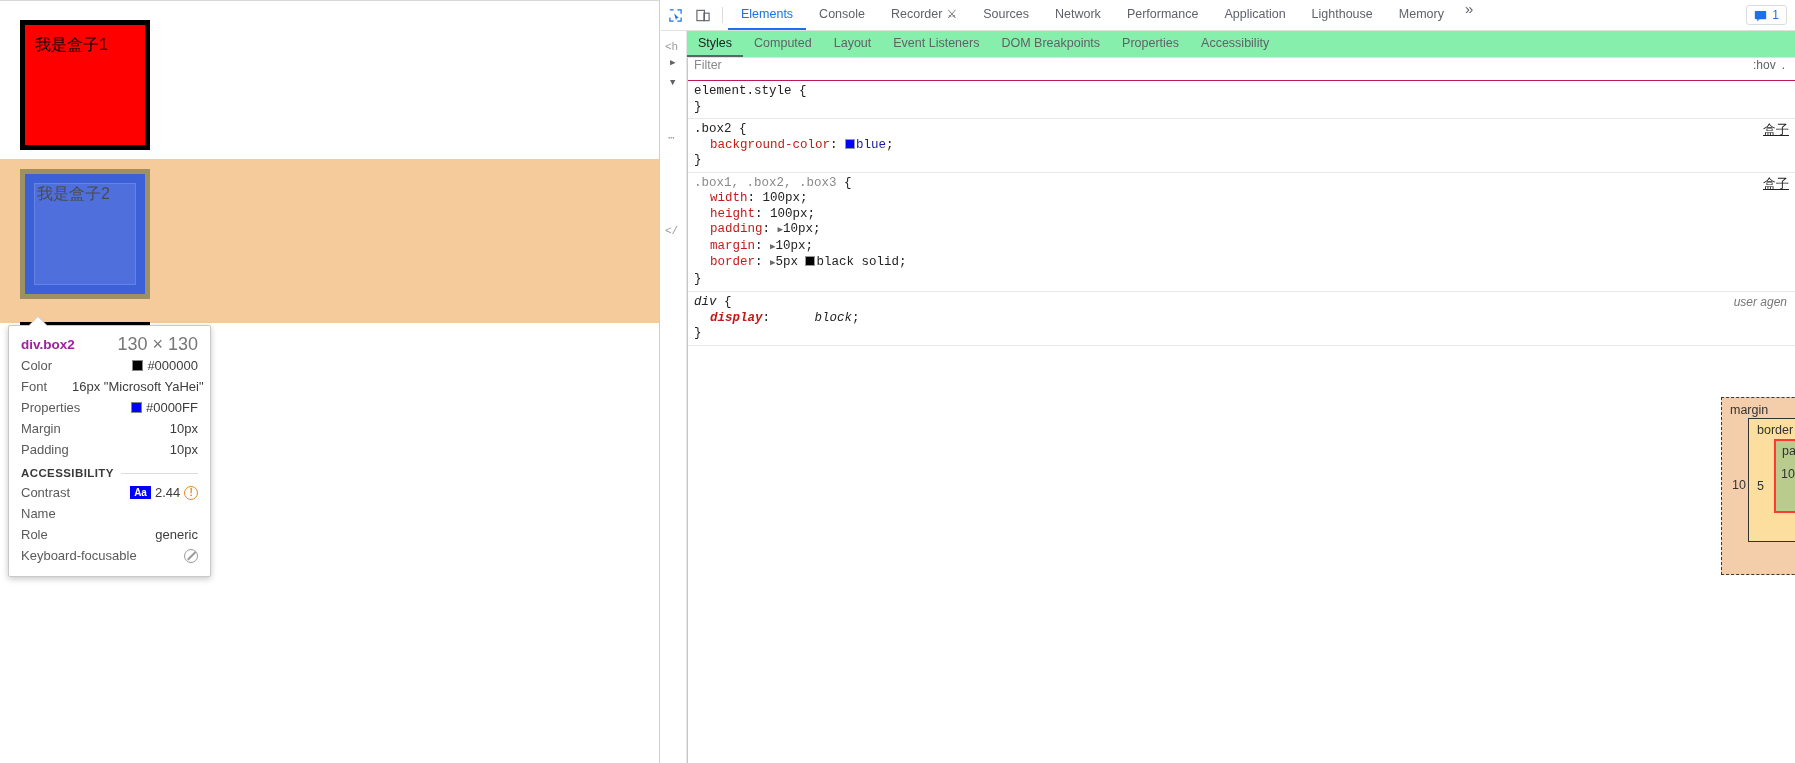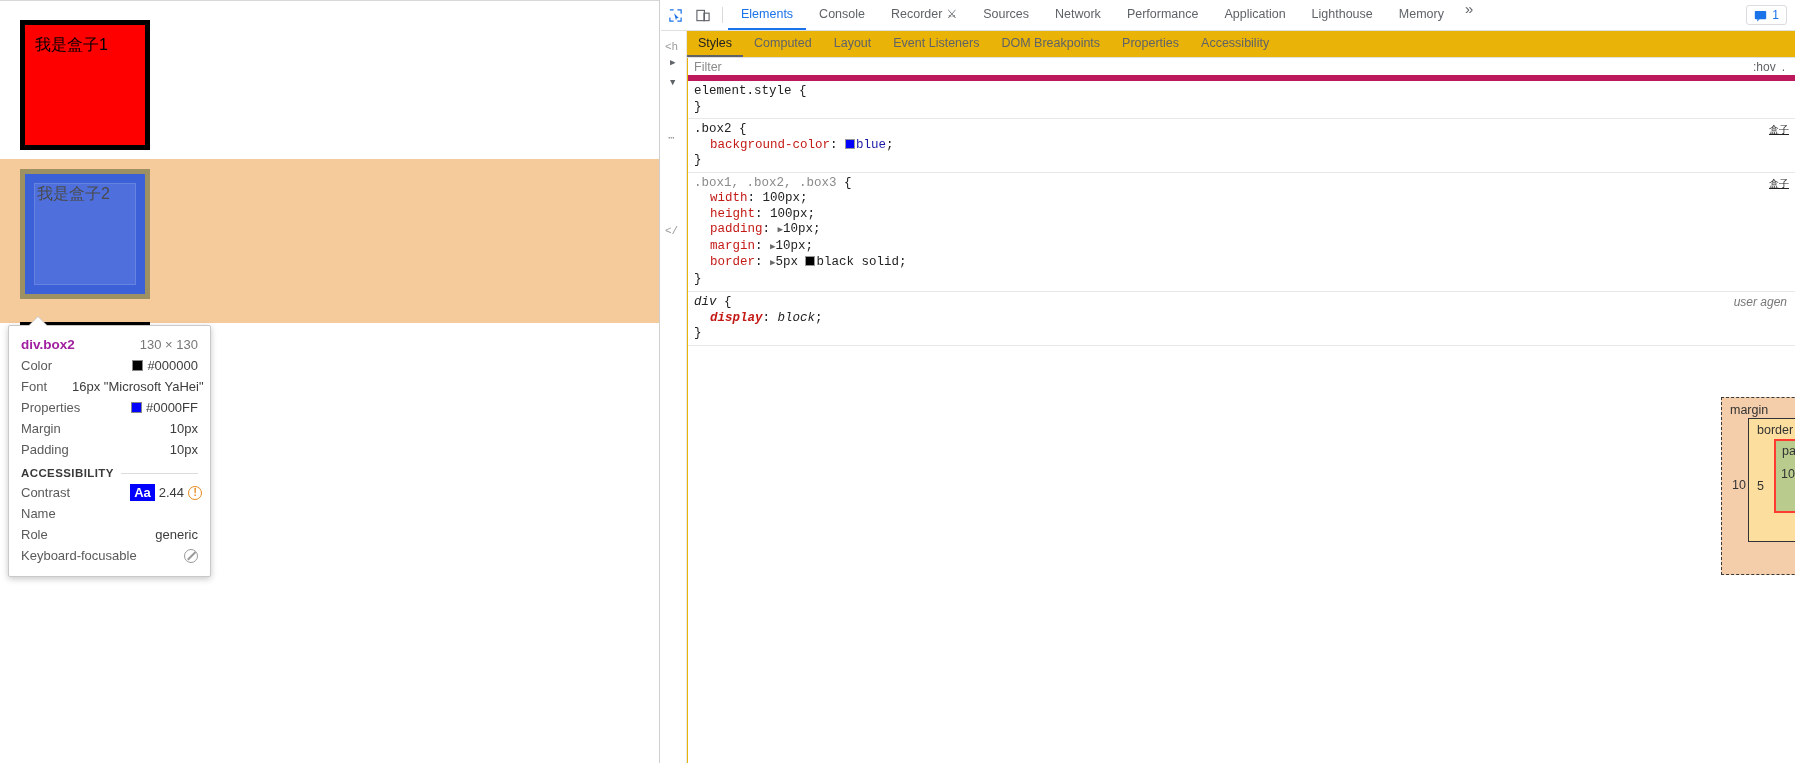--- a/index.html
+++ b/index.html
@@ -83,37 +83,37 @@
   .tip-row {
     display: flex; align-items: center;
     justify-content: space-between;
     height: 21px;
     white-space: nowrap;
     gap: 25px;
   }
   .tip-row .k { color: #5a5a5a; }
   .tip-row .v { color: #3c3c3c; display: flex; align-items: center; gap: 4px; }
   #tip-title { font-weight: bold; color: #a020a0; font-size: 13.5px; }
-  #tip-dims { color: #777; font-size: 13px; }
+  #tip-dims { color: #777; font-size: 18px; }
   .swatch {
     display: inline-block; width: 11px; height: 11px;
     border: 1px solid #888; vertical-align: middle;
   }
   .tip-sep {
     display: flex; align-items: center; gap: 7px;
     margin: 7px 0 3px 0;
   }
   .tip-sep .lbl {
     font-size: 11.5px; letter-spacing: .4px;
     color: #3a3a3a; font-weight: bold;
   }
   .tip-sep .line { flex: 1; height: 1px; background: #dcdcdc; }
   .aa-chip {
     background: #0000ff; color: #fff;
-    font-size: 13px; padding: 1px 4px;
+    font-size: 10px; padding: 1px 4px;
     font-weight: bold;
     margin-left: 35px;
   }
   .warn-icon {
     width: 14px; height: 14px; border-radius: 50%;
     border: 1.6px solid #e8881a; color: #e8881a;
     font-size: 10px; line-height: 11px; text-align: center;
     font-weight: bold;
   }
   .noentry {
@@ -123,21 +123,21 @@
   .noentry:after {
     content:""; position:absolute; left: 1px; top: 5.5px;
     width: 11px; height: 1.5px; background: #9a9a9a;
     transform: rotate(-45deg);
   }
 
   
   #devtools {
     position: absolute; left: 661px; top: 0;
     width: 1134px; height: 763px;
-    background: #eab308;
+    background: #86efac;
     font-size: 12px; color: #202124;
   }
   #dt-toolbar {
     position: relative; height: 31px;
     border-bottom: 1px solid #e0e0e0;
     display: flex; align-items: stretch;
     background: #fff;
   }
   .dt-icon-btn {
     width: 28px; display: flex; align-items: center; justify-content: center;
@@ -185,22 +185,22 @@
   }
   .gut { position: absolute; left: 4px; }
   .tri { color: #5f6368; font-size: 9px; }
 
   #styles-pane {
     position: absolute; left: 27px; top: 58px;
     width: 1107px; bottom: 0;
     background: #fff;
   }
   #filter-bar {
-    height: 23px; border-bottom: 6px solid #be185d;
-    display: flex; align-items: center;
+    height: 23px; border-bottom: 1px solid #be185d;
+    display: flex; align-items: flex-start;
     padding: 0 6px;
     position: relative;
   }
   #filter-bar .filter-text { color: #8a8a8a; font-size: 12.5px; }
   #filter-bar .hov {
     margin-left: auto; color: #5f6368; font-size: 12px;
     padding-right: 6px; white-space: nowrap;
   }
   #filter-bar .dots { color: #5f6368; font-size: 12px; padding-right: 4px;}
 
@@ -219,21 +219,21 @@
   .val-dark { color: #222; }
   .brace { color: #222; }
   .arrow-tog { color: #6a6a6a; font-size: 9px; }
   .origin {
     position: absolute; right: 8px; top: 3px;
     font-style: italic; color: #777; font-size: 12px;
     font-family: "Liberation Sans", sans-serif;
   }
   .origin-cn {
     position: absolute; right: 6px; top: 3px;
-    color: #222; font-size: 10px;
+    color: #222; font-size: 13px;
     font-family: "Liberation Sans", sans-serif;
     text-decoration: underline;
   }
   .cswatch {
     display: inline-block; width: 10px; height: 10px;
     border: 1px solid #999; vertical-align: -1px; margin-right: 1px;
   }
 
   
   #annot {
@@ -485,21 +485,21 @@
         <div><span class="prop">height</span><span>: </span><span class="val-dark">100px</span><span>;</span></div>
         <div><span class="prop">padding</span><span>: </span><span class="arrow-tog">▶</span><span class="val-dark">10px</span><span>;</span></div>
         <div><span class="prop">margin</span><span>: </span><span class="arrow-tog">▶</span><span class="val-dark">10px</span><span>;</span></div>
         <div><span class="prop">border</span><span>: </span><span class="arrow-tog">▶</span><span class="val-dark">5px </span><span class="cswatch" style="background:#000"></span><span class="val-dark">black solid;</span></div>
         <div><span class="brace">}</span></div>
       </div>
 
       <div class="css-block">
         <span class="origin">user agen</span>
         <div><span class="sel" style="font-style:italic;">div</span><span class="brace"> {</span></div>
-        <div><span class="prop" style="font-style:italic;font-weight:bold;">display</span><span>: </span><span class="val-dark" style="font-style:italic;">block</span><span>;</span></div>
+        <div><span class="prop" style="font-style:italic;font-weight:bold;">display</span><span>: </span><span class="val-dark" style="font-style:italic;margin-left:37px;">block</span><span>;</span></div>
         <div><span class="brace">}</span></div>
       </div>
 
     </div>
 
     <div id="boxmodel">
       <span class="bm-label" style="left:8px; top:5px;">margin</span>
       <span class="bm-num" style="left:10px; top:80px;">10</span>
 
       <div id="bm-border">

